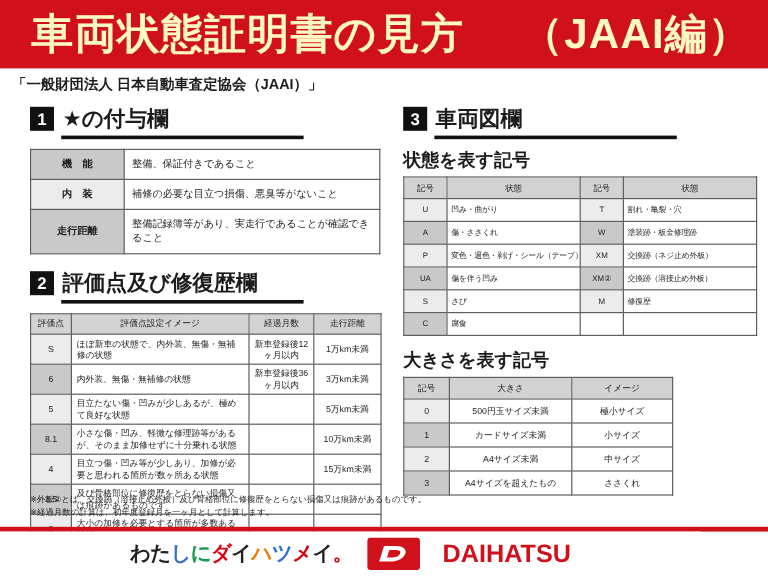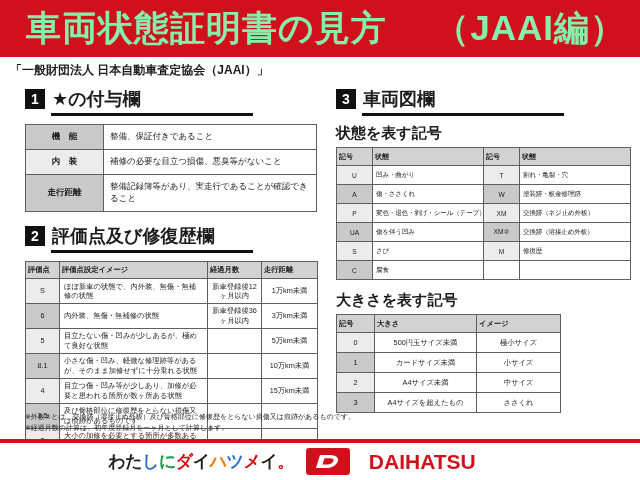--- a/index.html
+++ b/index.html
@@ -11,38 +11,38 @@
     --tbl-border:#5f5f5f;
   }
   *{margin:0;padding:0;box-sizing:border-box;}
   html,body{width:640px;height:480px;overflow:hidden;background:#fff;
     font-family:"Liberation Sans","DejaVu Sans",sans-serif;color:var(--ink);}
   .page{position:relative;width:640px;height:480px;background:#fff;}
 
   
   .banner{height:57px;background:var(--brand-red);display:flex;align-items:center;
     justify-content:space-between;padding:0 14px 0 26px;}
-  .banner .ttl{color:#86efac;font-weight:bold;font-size:35px;letter-spacing:1px;white-space:nowrap;}
+  .banner .ttl{color:#fef9c3;font-weight:bold;font-size:35px;letter-spacing:1px;white-space:nowrap;}
 
   .subtitle{margin:5px 0 2px 10px;font-size:12px;font-weight:bold;}
 
   
   .content{display:flex;gap:16px;padding:4px 8px 0 25px;}
   .col-left{width:295px;flex:none;}
   .col-right{flex:1;min-width:0;}
 
   .sec-head{display:flex;align-items:center;gap:7px;margin-top:2px;}
   .badge{width:20px;height:20px;background:#111;color:#fff;font-weight:bold;
     font-size:14px;display:flex;align-items:center;justify-content:center;flex:none;}
   .sec-title{font-size:18px;font-weight:bold;white-space:nowrap;}
   .rule{height:3px;background:#111;width:202px;margin:2px 0 8px 26px;}
 
   table{border-collapse:collapse;table-layout:fixed;}
   th,td{border:1px solid var(--tbl-border);overflow:hidden;}
-  th{background:var(--cell-head);font-weight:bold;text-align:left;}
+  th{background:var(--cell-head);font-weight:normal;text-align:center;}
 
   
   .t1{width:292px;font-size:8.5px;}
   .t1 td{padding:6px 6px;}
   .t1 td.c0{width:78px;text-align:center;font-weight:bold;}
   .t1 tr:nth-child(odd) td.c0{background:var(--cell-dark);}
   .t1 tr:nth-child(even) td.c0{background:var(--cell-light);}
 
   
   .t2{width:292px;font-size:7.3px;margin-top:1px;}

